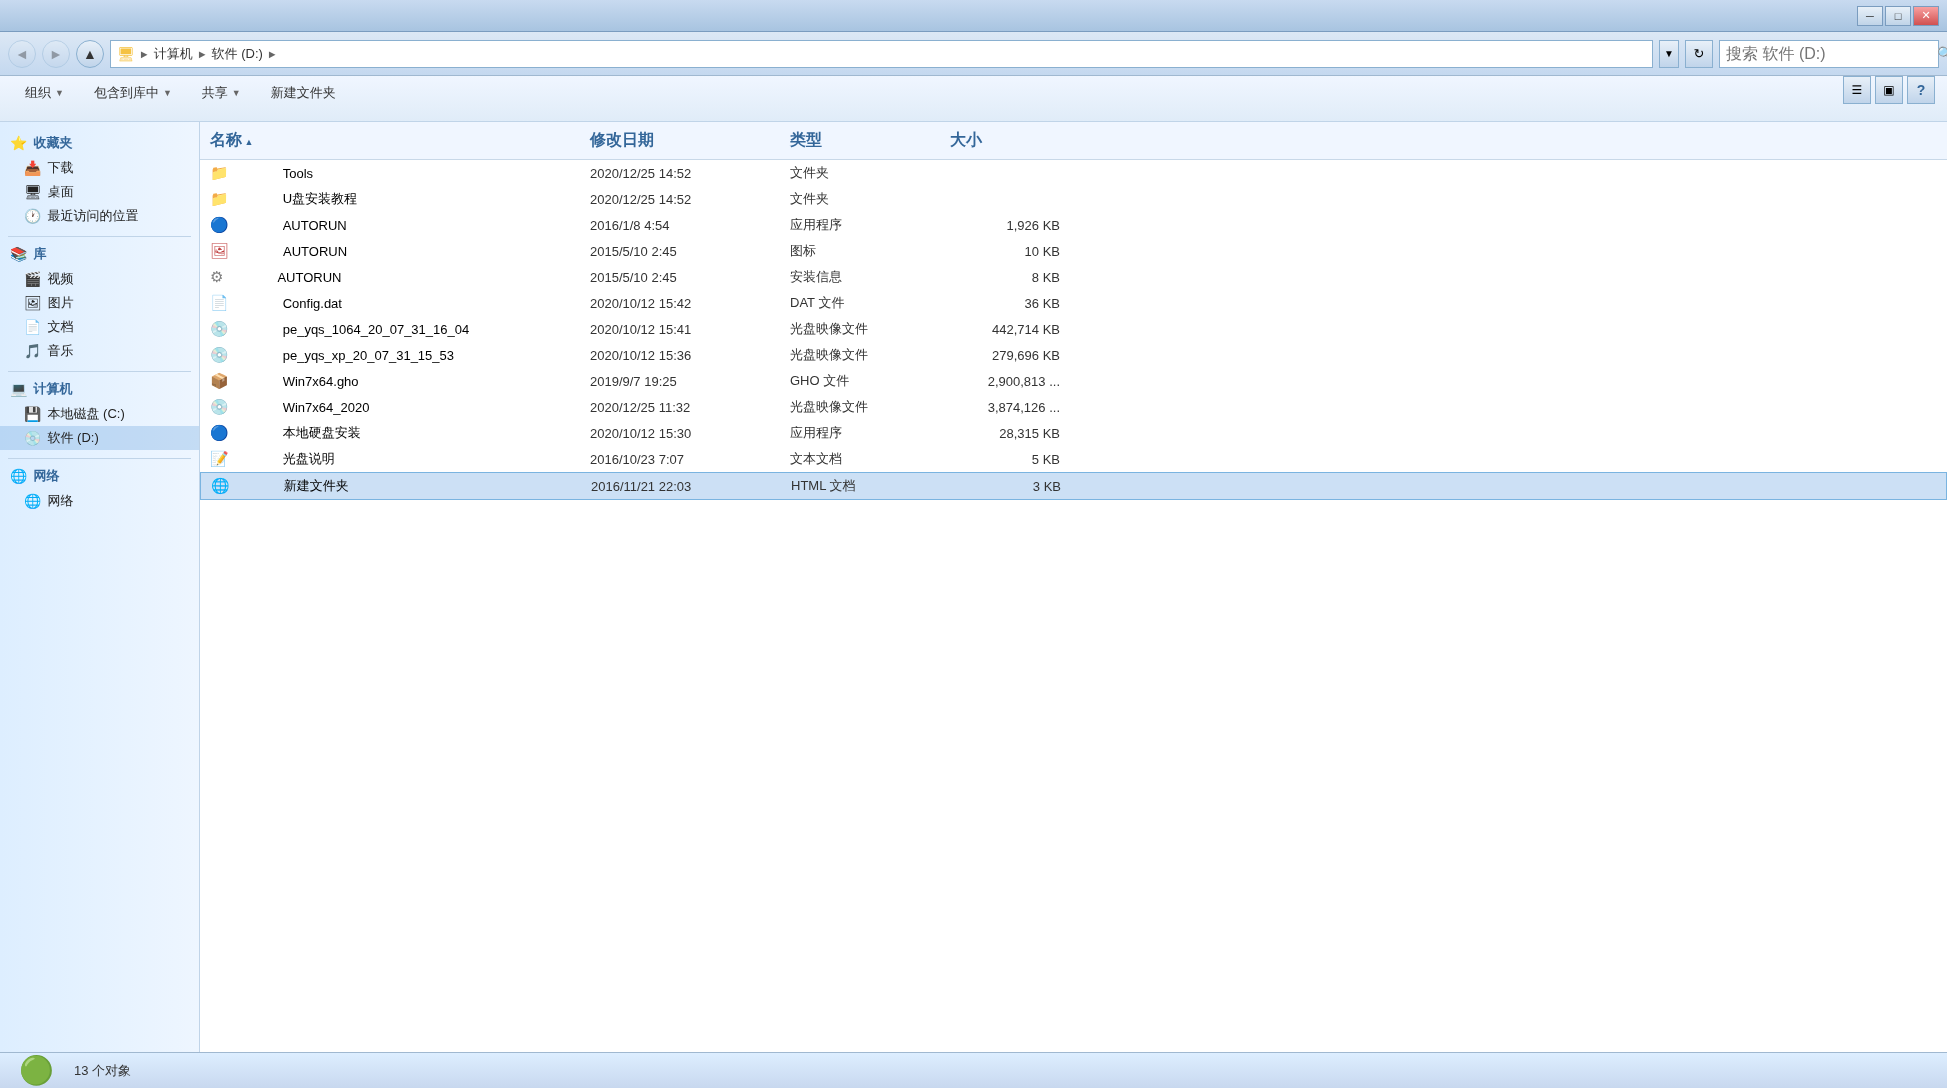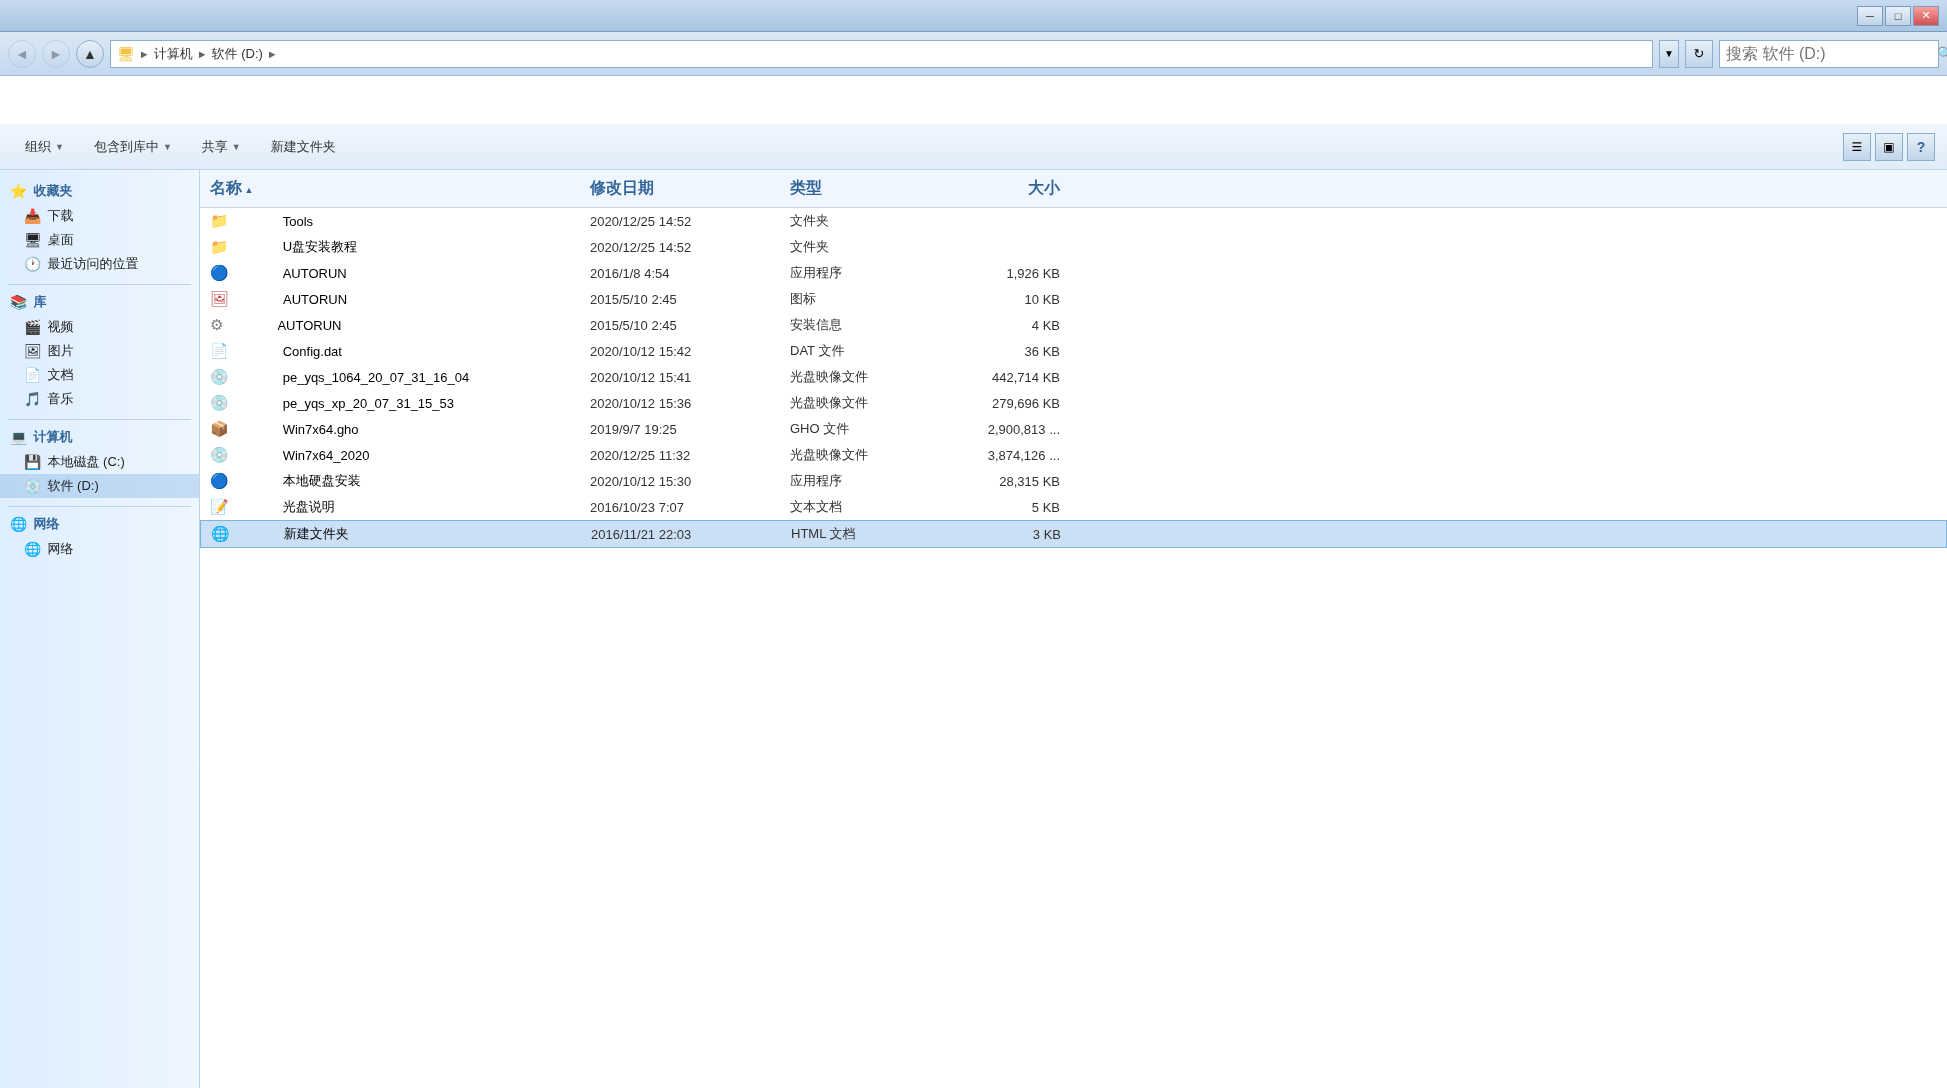--- a/index.html
+++ b/index.html
@@ -129,25 +129,23 @@
       justify-content: center;
       cursor: pointer;
       font-size: 10px;
     }
 
     
     .toolbar {
       background: linear-gradient(to bottom, #f0f6ff 0%, #e0ecf8 100%);
       height: 46px;
       display: flex;
-      align-items: center;
       padding: 0 12px;
       gap: 4px;
       border-bottom: 1px solid #c0d4e8;
-      margin-top: 48px;
     }
     .tool-btn {
       height: 34px;
       padding: 0 12px;
       border: 1px solid transparent;
       background: transparent;
       cursor: pointer;
       display: flex;
       align-items: center;
       gap: 4px;
@@ -274,21 +272,20 @@
       padding: 4px 10px;
       cursor: pointer;
       user-select: none;
       font-family: Liberation Serif, serif;
     }
     .col-size {
       width: 130px;
       padding: 4px 10px;
       cursor: pointer;
       user-select: none;
-      text-align: right;
     }
     .file-list-body {
       flex: 1;
       overflow-y: auto;
     }
     .file-row {
       display: flex;
       align-items: center;
       padding: 2px 0;
       cursor: pointer;
@@ -556,21 +553,21 @@
     <div class="file-type">图标</div>
     <div class="file-size">10 KB</div>
   </div>
         <div class="file-row">
     <div class="file-name">
       <span class="file-icon icon-info">⚙</span>
       <span class="file-name-text">AUTORUN</span>
     </div>
     <div class="file-date">2015/5/10 2:45</div>
     <div class="file-type">安装信息</div>
-    <div class="file-size">4 KB</div>
+    <div class="file-size">8 KB</div>
   </div>
         <div class="file-row">
     <div class="file-name">
       <span class="file-icon icon-dat">📄</span>
       <span class="file-name-text">Config.dat</span>
     </div>
     <div class="file-date">2020/10/12 15:42</div>
     <div class="file-type">DAT 文件</div>
     <div class="file-size">36 KB</div>
   </div>

